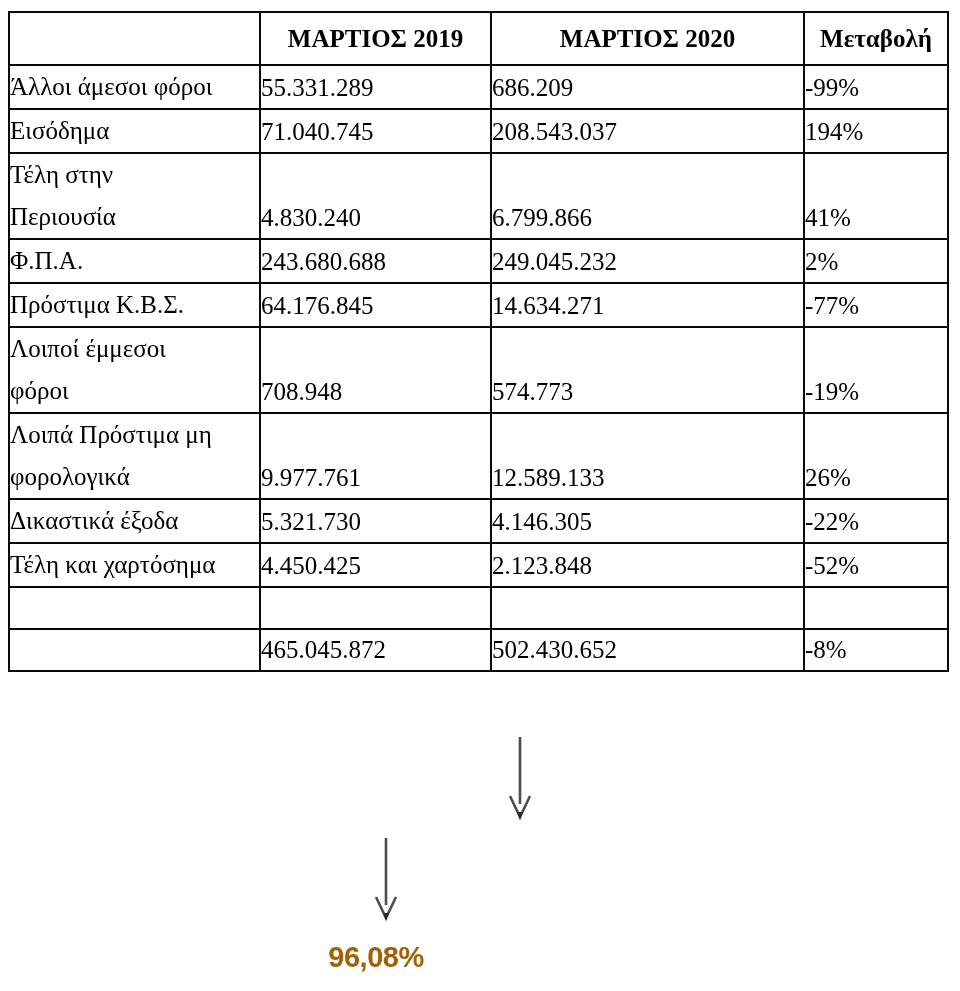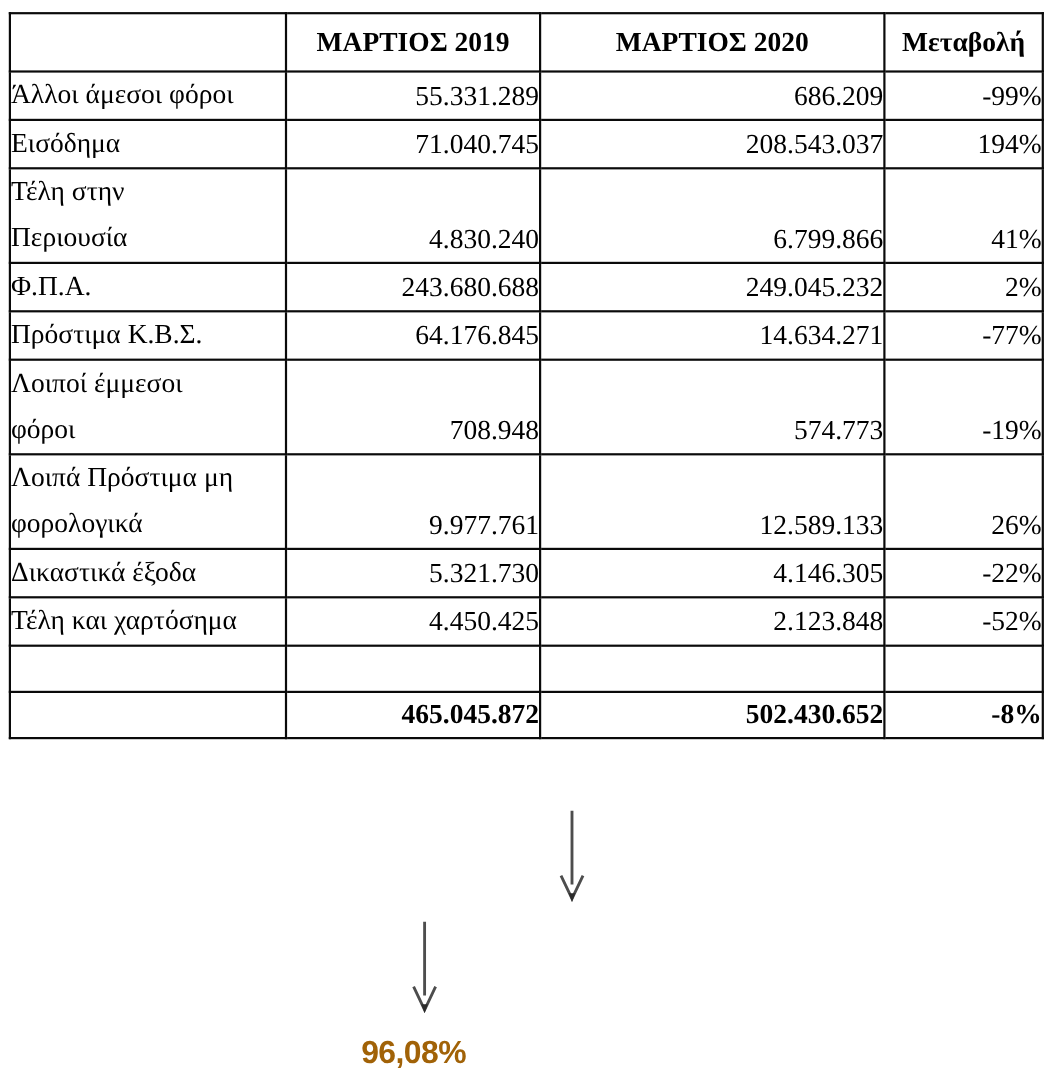--- a/index.html
+++ b/index.html
@@ -16,25 +16,25 @@
   table.tax td, table.tax th {
     border:2px solid #0a0a0a; padding:0; font-size:25px; overflow:hidden;margin-top:20px;
   }
   table.tax th {
     font-weight:bold; text-align:center; vertical-align:middle; line-height:30px;
   }
   td.label {
     text-align:left; padding-left:10px; vertical-align:middle;
     white-space:pre; line-height:42px;
   }
-  td.num { text-align:right; vertical-align:bottom; line-height:40px; }
+  td.num { text-align:left; vertical-align:bottom; line-height:40px; }
   tr.h-header { height:53px; }
   tr.h-n { height:42px;padding-left:32px; }
   tr.h-tall { height:85px; }
-  tr.total td { font-weight:bold; }
+  tr.total td { font-weight:normal; }
 
   .arrow { position:absolute; }
   .arrow-1 { left:506px; top:736px; }
   .arrow-2 { left:372px; top:837px; }
 
   .pct {
     position:absolute; top:941px; width:200px; text-align:center;
     font-family:"Liberation Sans", sans-serif; font-weight:bold;
     font-size:29px; letter-spacing:-0.5px; color:#a16207;
   }

